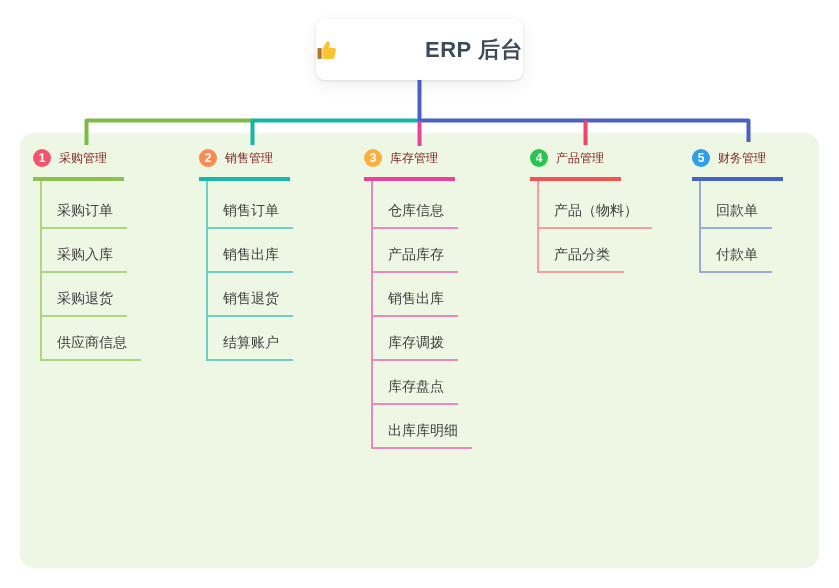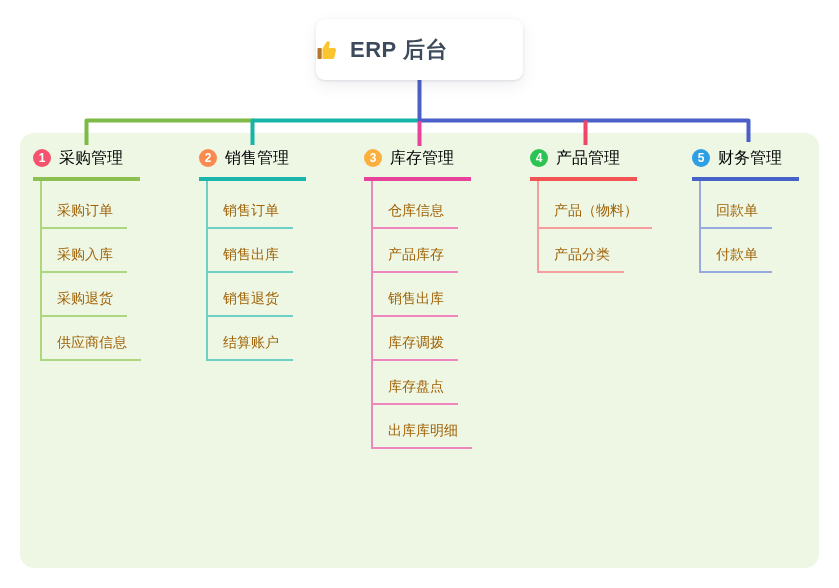--- a/index.html
+++ b/index.html
@@ -8,21 +8,21 @@
     font-family:"Liberation Sans","DejaVu Sans",sans-serif;
     -webkit-font-smoothing:antialiased;
   }
   .stage{position:relative;width:839px;height:588px;overflow:hidden;}
 
   
   .root-node{
     position:absolute;left:316px;top:19px;width:207px;height:61px;
     background:#ffffff;border-radius:9px;
     box-shadow:0 1px 3px rgba(60,70,90,.14),0 6px 16px rgba(60,70,90,.08);
-    display:flex;align-items:center;justify-content:flex-start;gap:10px;
+    display:flex;align-items:center;justify-content:space-between;gap:10px;
     z-index:3;
   }
   .root-title{font-size:22px;font-weight:600;color:#3d4a5c;letter-spacing:.5px;}
   .thumb-icon{width:24px;height:24px;display:inline-block;}
 
   
   .connectors{position:absolute;left:0;top:0;z-index:2;}
 
   
   .panel{
@@ -42,31 +42,31 @@
     display:flex;align-items:center;gap:8px;
     width:fit-content;padding:0 17px 8px 0;
     border-bottom:4px solid var(--line);
   }
   .badge{
     width:18px;height:18px;border-radius:50%;
     background:var(--badge);color:#fff;
     font-size:12px;font-weight:bold;line-height:18px;text-align:center;
     flex:0 0 18px;
   }
-  .branch-title{font-size:16px;color:#000000;line-height:22px;white-space:nowrap;}
+  .branch-title{font-size:12px;color:#7f1d1d;line-height:22px;white-space:nowrap;}
 
   .branch-items{width:fit-content;margin-left:7px;border-left:2px solid var(--sub);}
   .branch-item{
     height:44px;display:flex;align-items:flex-end;
     width:fit-content;box-sizing:border-box;
     padding:0 14px 8px 15px;
     border-bottom:2px solid var(--sub);
   }
   .branch-item:first-child{height:48px;}
-  .branch-item span{font-size:14px;color:#a16207;white-space:nowrap;line-height:17px;}
+  .branch-item span{font-size:14px;color:#404040;white-space:nowrap;line-height:17px;}
 </style>
 </head>
 <body>
 
 <div class="stage">
 
   <div class="root-node">
     <svg class="thumb-icon" viewBox="0 0 24 24" aria-hidden="true">
       <rect x="1.5" y="10" width="4.2" height="11" rx="1" fill="#b5762f"></rect>
       <path d="M6.5 21h9.8c1.05 0 1.95-.72 2.15-1.75l1.5-6.9A2.05 2.05 0 0 0 18 9.9h-5.1l.85-4.3A1.9 1.9 0 0 0 11.9 3.3c-.64 0-1.24.33-1.58.9L6.5 10.4z" fill="#fbc531"></path>

